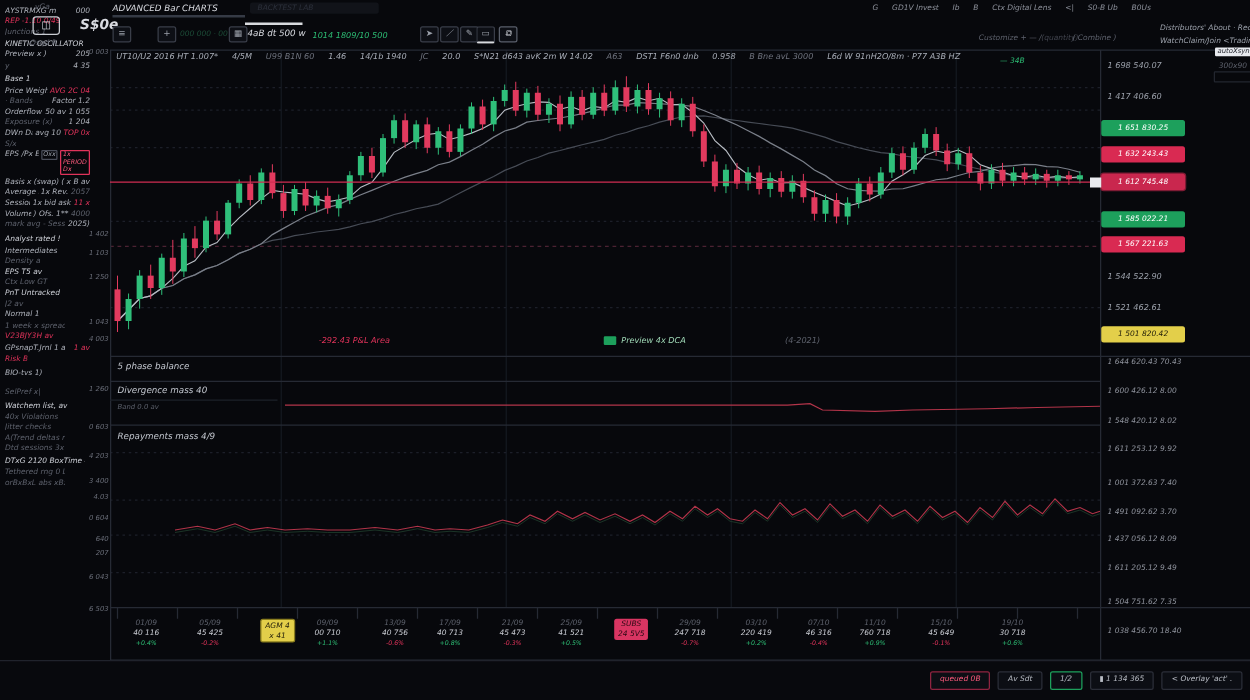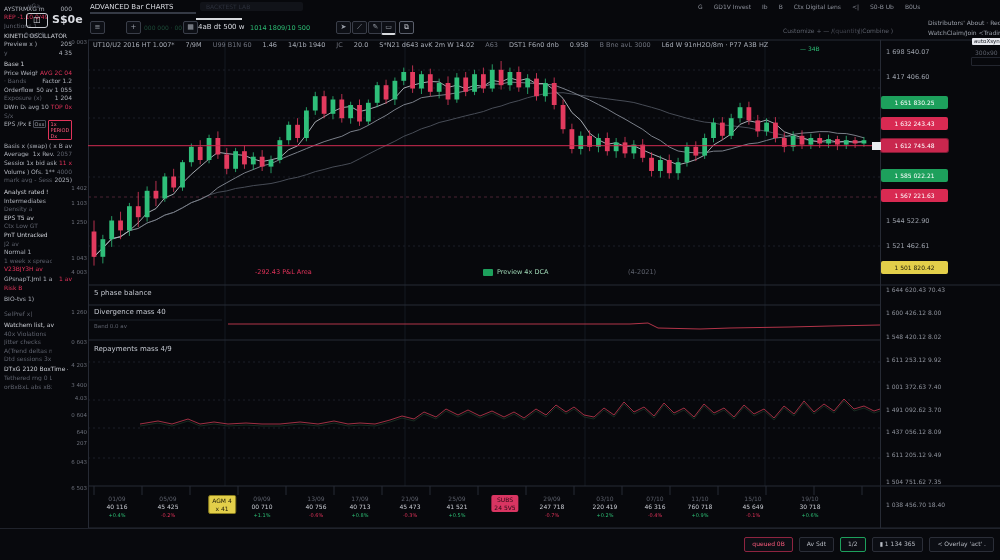--- a/index.html
+++ b/index.html
@@ -1,17 +1,17 @@
 <!DOCTYPE html>
 <html><head>
 <meta charset="utf-8">
 <style>
   html,body{margin:0;padding:0;background:#000;}
   #app{position:relative;width:1000px;height:560px;background:#07080c;overflow:hidden;
-       font-family:"DejaVu Sans",sans-serif;color:#aeb2bb;}
+       font-family:"DejaVu Sans",sans-serif;color:#aeb2bb;font-style:italic;}
   .abs{position:absolute;}
   .t5{font-size:5.5px;} .t6{font-size:6px;} .t65{font-size:6.5px;} .t7{font-size:7px;}
   .dim{color:#5d616c;} .dim2{color:#42454f;} .white{color:#d9dbe1;} .red{color:#e0335a;} .green{color:#2dbd74;}
   .nowrap{white-space:nowrap;}
   
   #tab-underline{left:90px;top:12px;width:106px;height:2px;background:#353a45;}
   #tab-inactive-pill{left:200px;top:2px;width:97px;height:9px;background:#111319;border-radius:2px;
       color:#2c303b;font-size:6px;line-height:9px;padding-left:6px;}
   #top-menu{left:698px;top:3px;display:flex;gap:11px;font-size:6px;color:#8d919b;white-space:nowrap;}
   .icon-btn{position:absolute;top:21px;width:13px;height:11px;border:1px solid #3a3e49;border-radius:2px;
@@ -316,21 +316,21 @@
       <span>GD1V Invest</span>
       <span>Ib</span>
       <span>B</span>
       <span>Ctx Digital Lens</span>
       <span>&lt;|</span>
       <span>S0-B Ub</span>
       <span>B0Us</span>
     </div>
 
   <div id="logo-box" class="abs">◫</div>
-  <div class="abs white nowrap" style="left:52px;top:13px;font-size:11px;font-weight:bold;">S$0e</div>
+  <div class="abs white nowrap" style="left:64px;top:13px;font-size:11px;font-weight:bold;">S$0e</div>
   <div class="abs t6 dim" style="left:24px;top:31px;">Osqd R</div>
 
   <div class="icon-btn" style="left:90px;">≡</div>
   <div class="icon-btn" style="left:126px;">+</div>
   <div class="abs t6 nowrap" style="left:144px;top:24px;color:#1d4d38;">000 000 · 00</div>
   <div class="icon-btn" style="left:183px;">▦</div>
   <div id="symbol-overline" class="abs"></div>
   <div class="abs t7 white nowrap" style="left:198px;top:23px;">4aB dt 500 w</div>
   <div class="abs t65 green nowrap" style="left:250px;top:24px;">1014 1809/10 500</div>
   <div class="icon-btn" style="left:336px;">➤</div>
@@ -487,21 +487,21 @@
         <span class="l">DTxG 2120 BoxTime 4 B</span>
       </div>
       <div class="srow">
         <span class="l dim">Tethered rng 0 L</span>
       </div>
       <div class="srow">
         <span class="l dim">orBxBxL abs xBx</span>
       </div>
     </div>
 
-  <div id="ohlc" class="abs"><span>UT10/U2 2016 HT 1.007*</span><span>7/9M</span><span>U99 B1N 60</span><span>1.46</span><span>14/1b 1940</span><span>JC</span><span>20.0</span><span>S*N21 d643 avK 2m W 14.02</span><span>A63</span><span>DST1 F6n0 dnb</span><span>0.958</span><span>B Bne avL 3000</span><span>L6d W 91nH2O/8m · P77 A3B HZ</span></div>
+  <div id="ohlc" class="abs"><span>UT10/U2 2016 HT 1.007*</span><span>4/5M</span><span>U99 B1N 60</span><span>1.46</span><span>14/1b 1940</span><span>JC</span><span>20.0</span><span>S*N21 d643 avK 2m W 14.02</span><span>A63</span><span>DST1 F6n0 dnb</span><span>0.958</span><span>B Bne avL 3000</span><span>L6d W 91nH2O/8m · P77 A3B HZ</span></div>
   <div class="abs t6 green nowrap" style="left:800px;top:45px;">— 34B</div>
 
   <div class="abs t65 red nowrap" style="left:255px;top:268px;">-292.43 P&amp;L Area</div>
   <div class="abs" style="left:483px;top:269px;width:10px;height:7px;background:#1da05c;border-radius:1px;"></div>
   <div class="abs t65 nowrap" style="left:497px;top:268px;color:#9fd8b6;">Preview 4x DCA</div>
   <div class="abs t65 dim nowrap" style="left:628px;top:268px;">(4-2021)</div>
 
   <div class="pane-title" style="left:94px;top:289px;">5 phase balance</div>
   <div class="pane-title" style="left:94px;top:308px;">Divergence mass 40</div>
   <div class="abs t5 dim nowrap" style="left:94px;top:323px;">Band 0.0 av</div>

